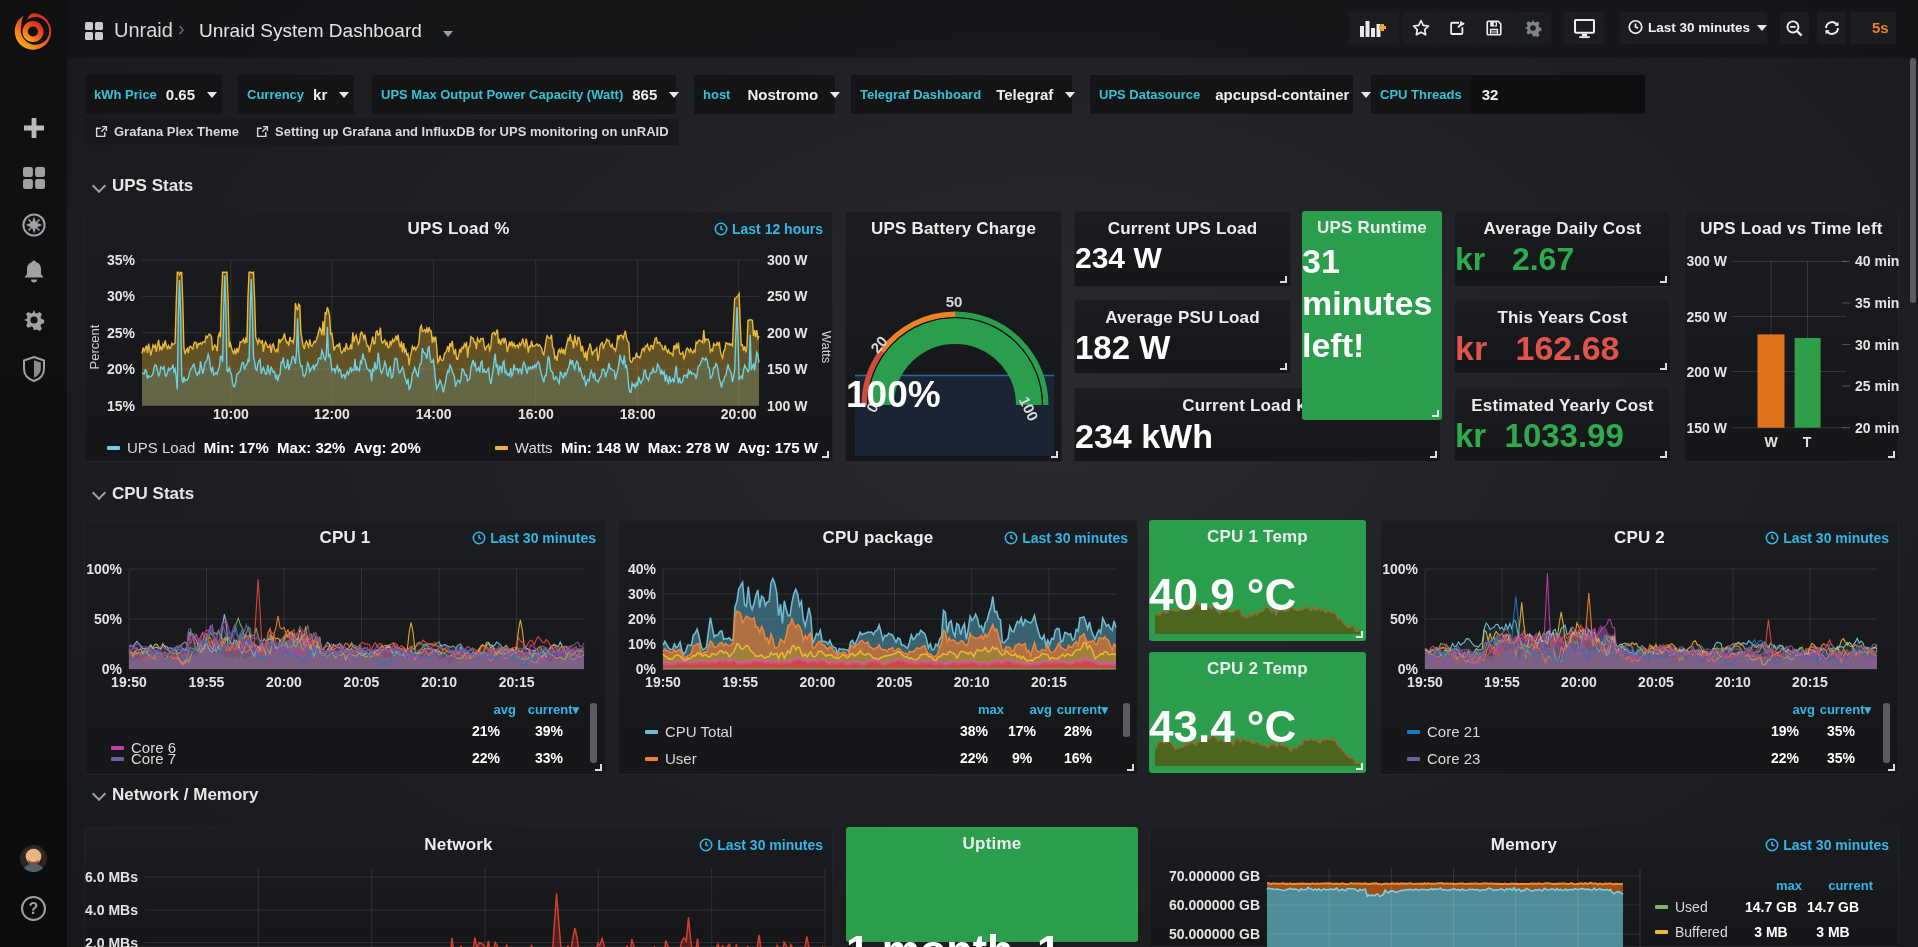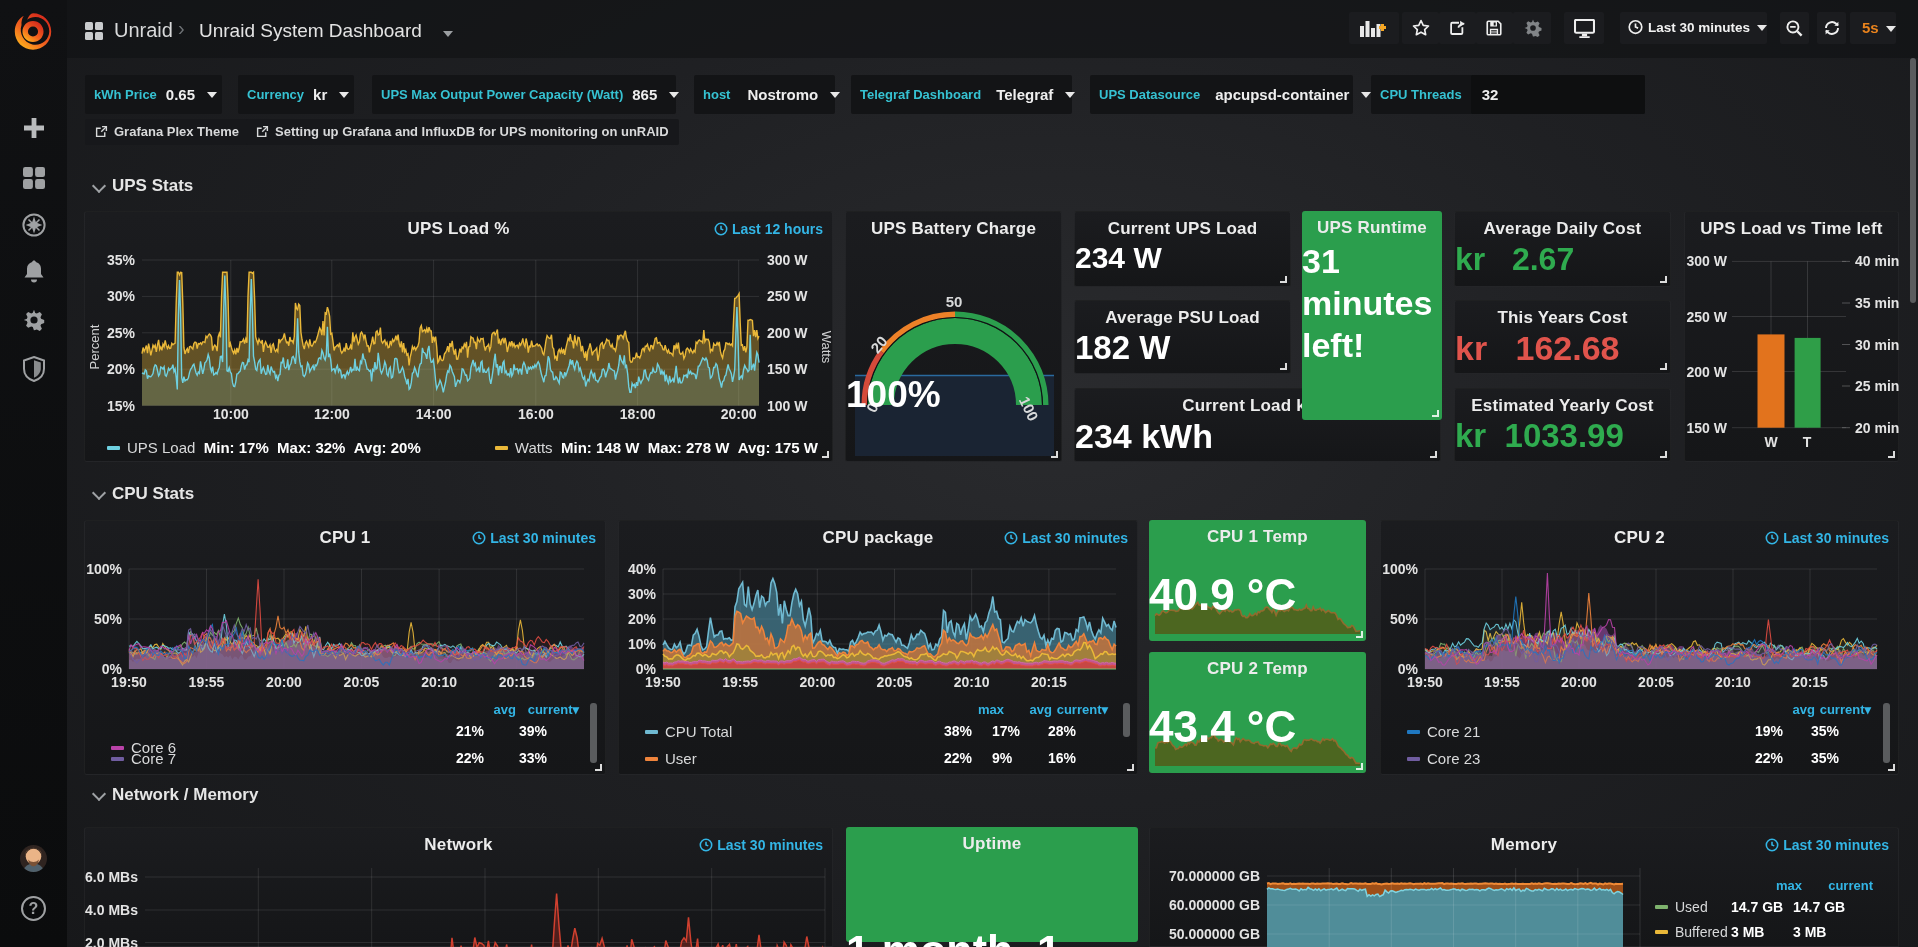--- a/index.html
+++ b/index.html
@@ -20,21 +20,21 @@
 .vvalue{color:#eee;font-weight:700;font-size:15px;padding-right:6px;white-space:nowrap}
 .caret{display:inline-block;width:0;height:0;border-left:5px solid transparent;border-right:5px solid transparent;border-top:6px solid #e8e8e8;vertical-align:middle;margin-left:6px}
 .linkbox{position:absolute;top:119px;height:26px;background:#17181b;border-radius:2px;color:#d8d9da;font-size:13px;font-weight:700;line-height:26px;padding:0 10px;white-space:nowrap}
 .linkbox svg{vertical-align:-2px;margin-right:6px}
 .rh{position:absolute;right:3px;bottom:3px;width:7px;height:7px;border-right:2px solid rgba(255,255,255,.85);border-bottom:2px solid rgba(255,255,255,.85)}
 .legline{position:absolute;font-size:15px;color:#d8d9da;white-space:nowrap}
 .legline b{color:#fff}
 .sw{display:inline-block;width:13px;height:4px;border-radius:1px;vertical-align:3px;margin-right:7px}
 text{font-family:"Liberation Sans",sans-serif}
 .lgh{color:#33b5e5;font-weight:700;font-size:13px;position:absolute;text-align:right}
-.lgv{color:#fff;font-weight:700;font-size:14px;position:absolute;text-align:left}
+.lgv{color:#fff;font-weight:700;font-size:14px;position:absolute;text-align:center}
 .lgn{color:#d8d9da;font-size:15px;position:absolute}
 .sb{position:absolute;background:#5a5c5e;border-radius:3px;width:7px}
 </style></head><body>
 <div id="app">
 <div id="navbar"></div>
 <svg class="abs" style="left:84px;top:21px" width="20" height="20" viewBox="0 0 20 20">
       <g fill="#c9cbcd">
         <rect x="1" y="1" width="8" height="8" rx="1.5"></rect>
         <rect x="11" y="1" width="8" height="8" rx="1.5"></rect>
         <rect x="1" y="11" width="8" height="8" rx="1.5"></rect>
@@ -108,21 +108,21 @@
       </svg>
 </div>
 <div class="navbtn" style="left:1817px;width:29px">
  <svg style="margin:7px 0 0 6px" width="18" height="18" viewBox="0 0 24 24">
         <path d="M4 12a8 8 0 0 1 13.6-5.6L20 8.6" fill="none" stroke="#eee" stroke-width="2.6"></path>
         <path d="M20.5 3.5v5.4h-5.4z" fill="#eee"></path>
         <path d="M20 12a8 8 0 0 1-13.6 5.6L4 15.4" fill="none" stroke="#eee" stroke-width="2.6"></path>
         <path d="M3.5 20.5v-5.4h5.4z" fill="#eee"></path>
       </svg>
 </div>
-<div class="navbtn" style="left:1850px;width:46px;color:#e9831d;font-size:15px;font-weight:700;line-height:32px"><span style="margin-left:12px">5s</span><span class="caret" style="margin-left:7px"></span></div>
+<div class="navbtn" style="left:1850px;width:46px;color:#e9831d;font-size:15px;font-weight:700;line-height:32px"><span style="margin-left:22px">5s</span><span class="caret" style="margin-left:7px"></span></div>
 
 <div id="sidebar">
 <svg class="abs" style="left:10px;top:8px" width="46" height="46" viewBox="0 0 48 48">
 <defs>
           <linearGradient id="glg" x1="0.1" y1="0.9" x2="0.7" y2="0.1">
             <stop offset="0" stop-color="#fcb31d"></stop>
             <stop offset="0.45" stop-color="#f2631f"></stop>
             <stop offset="1" stop-color="#d8301c"></stop>
           </linearGradient>
         </defs>

